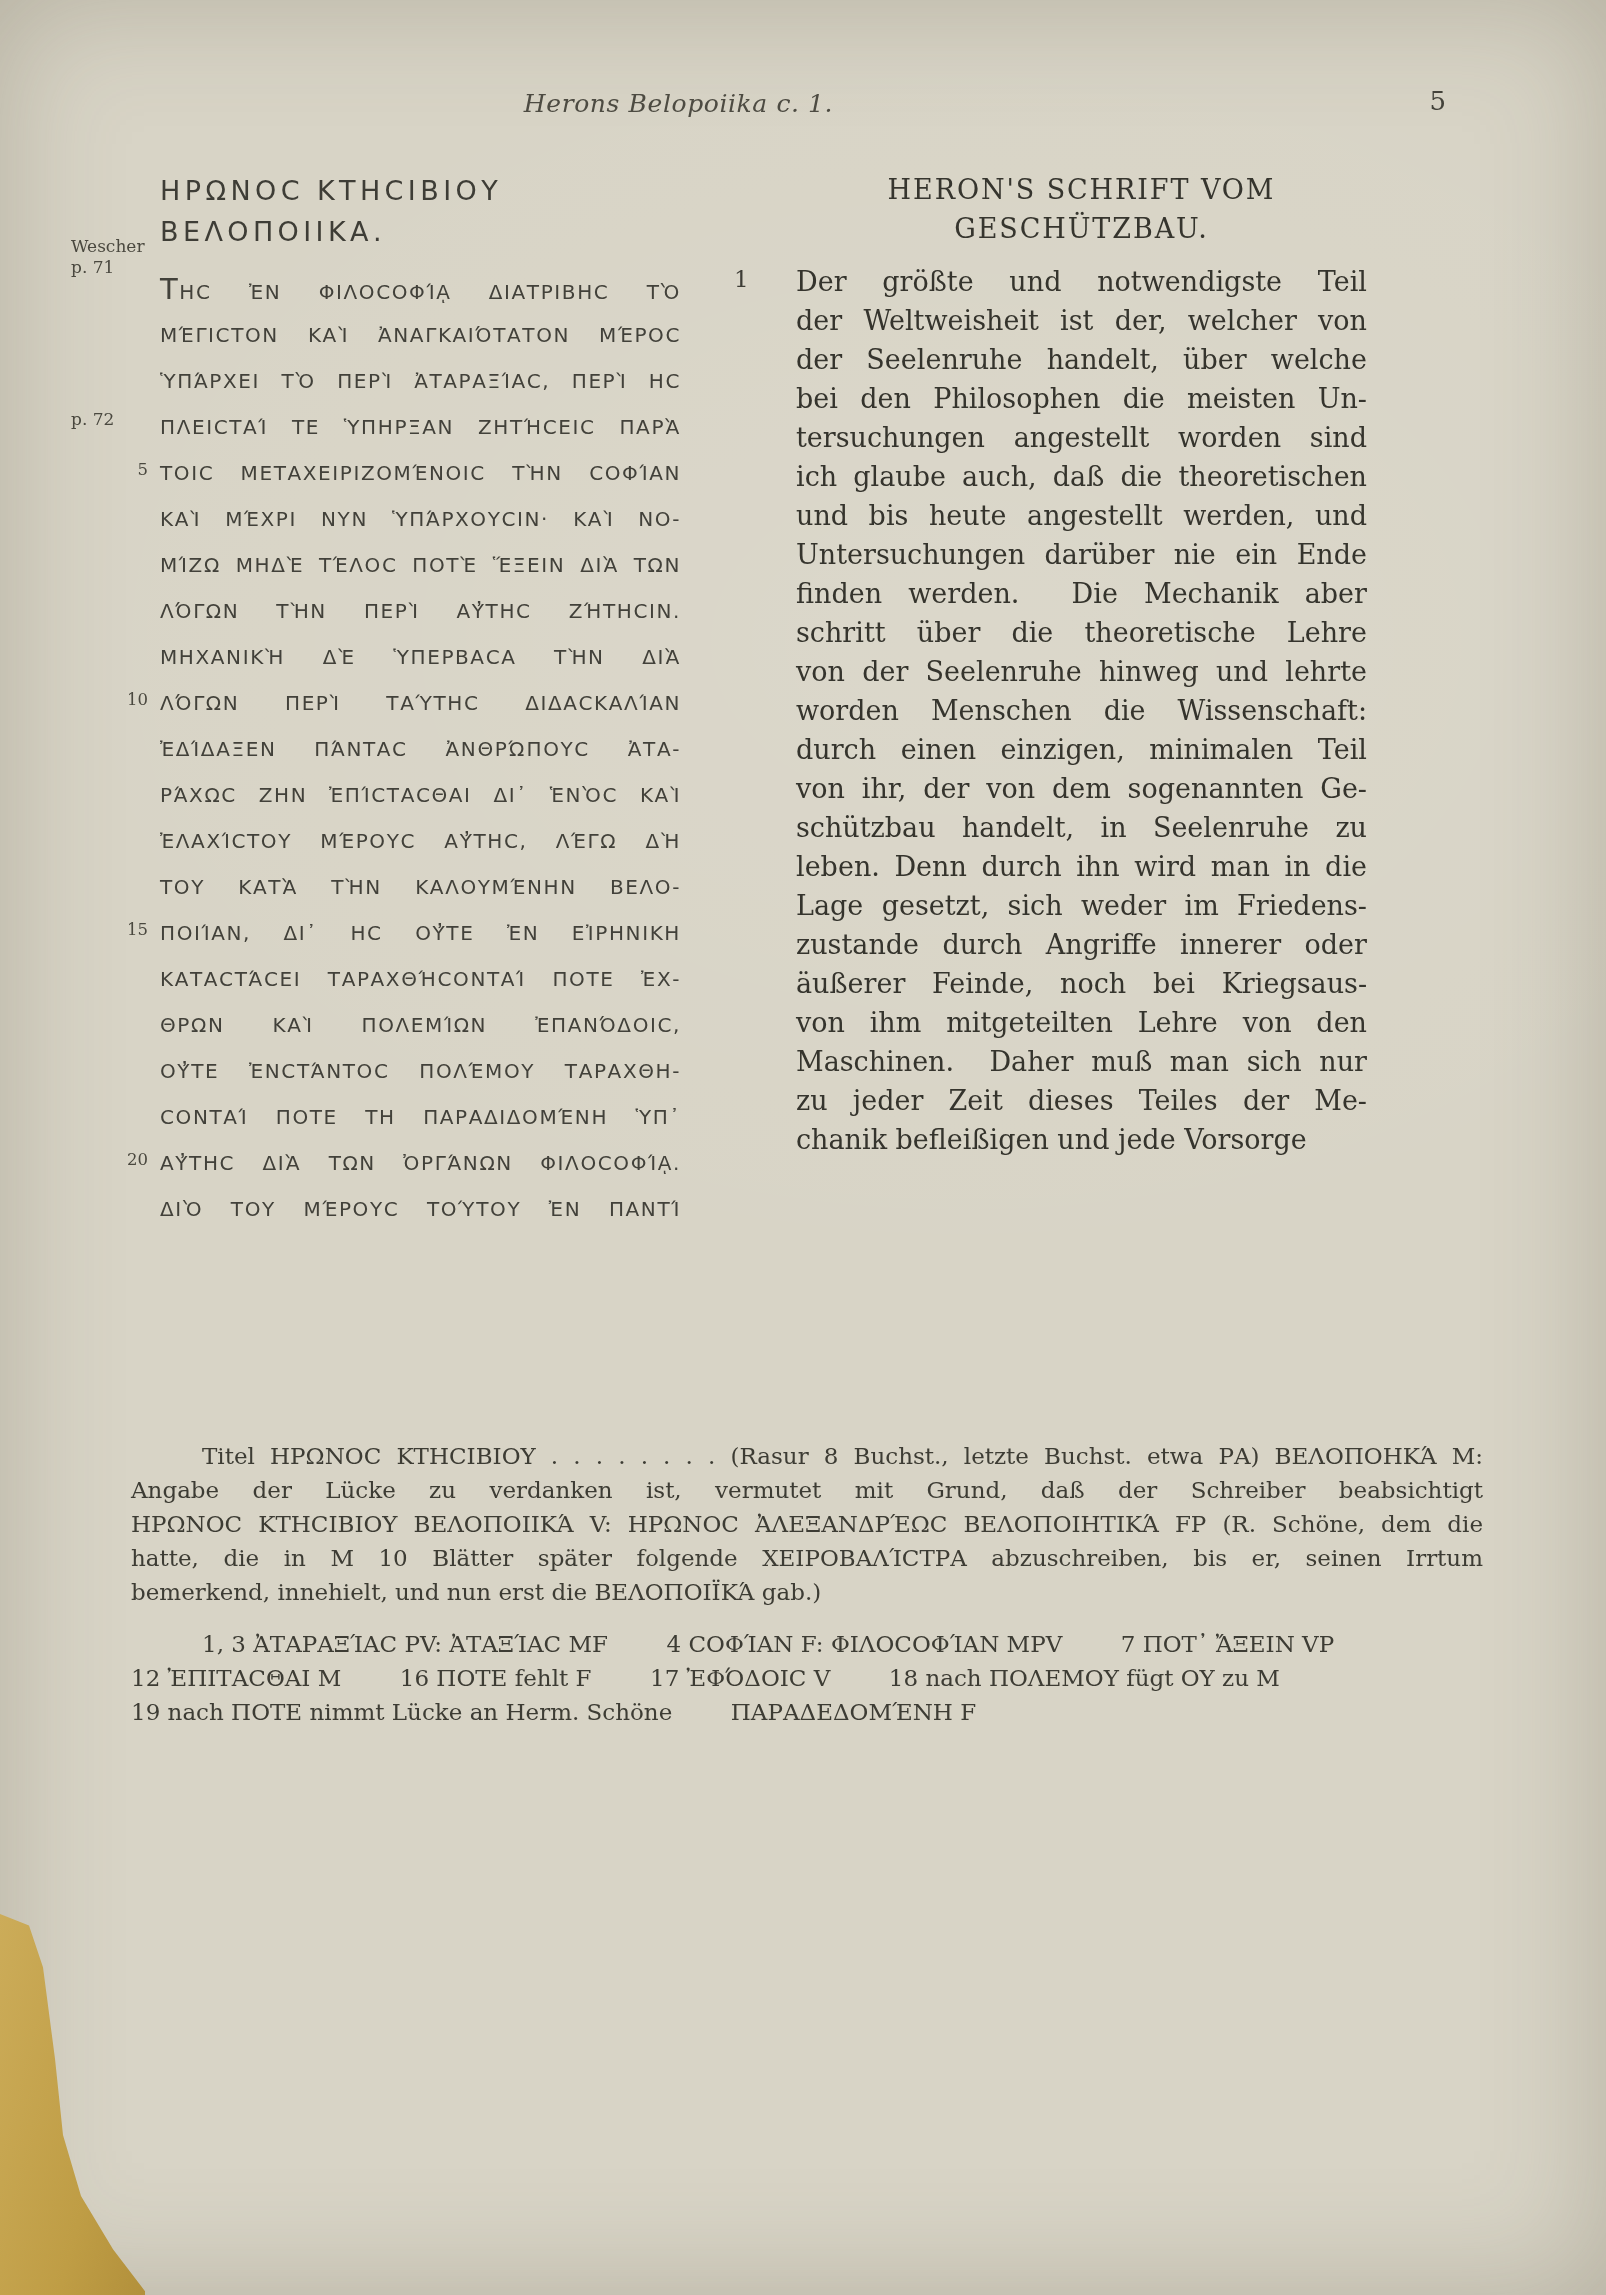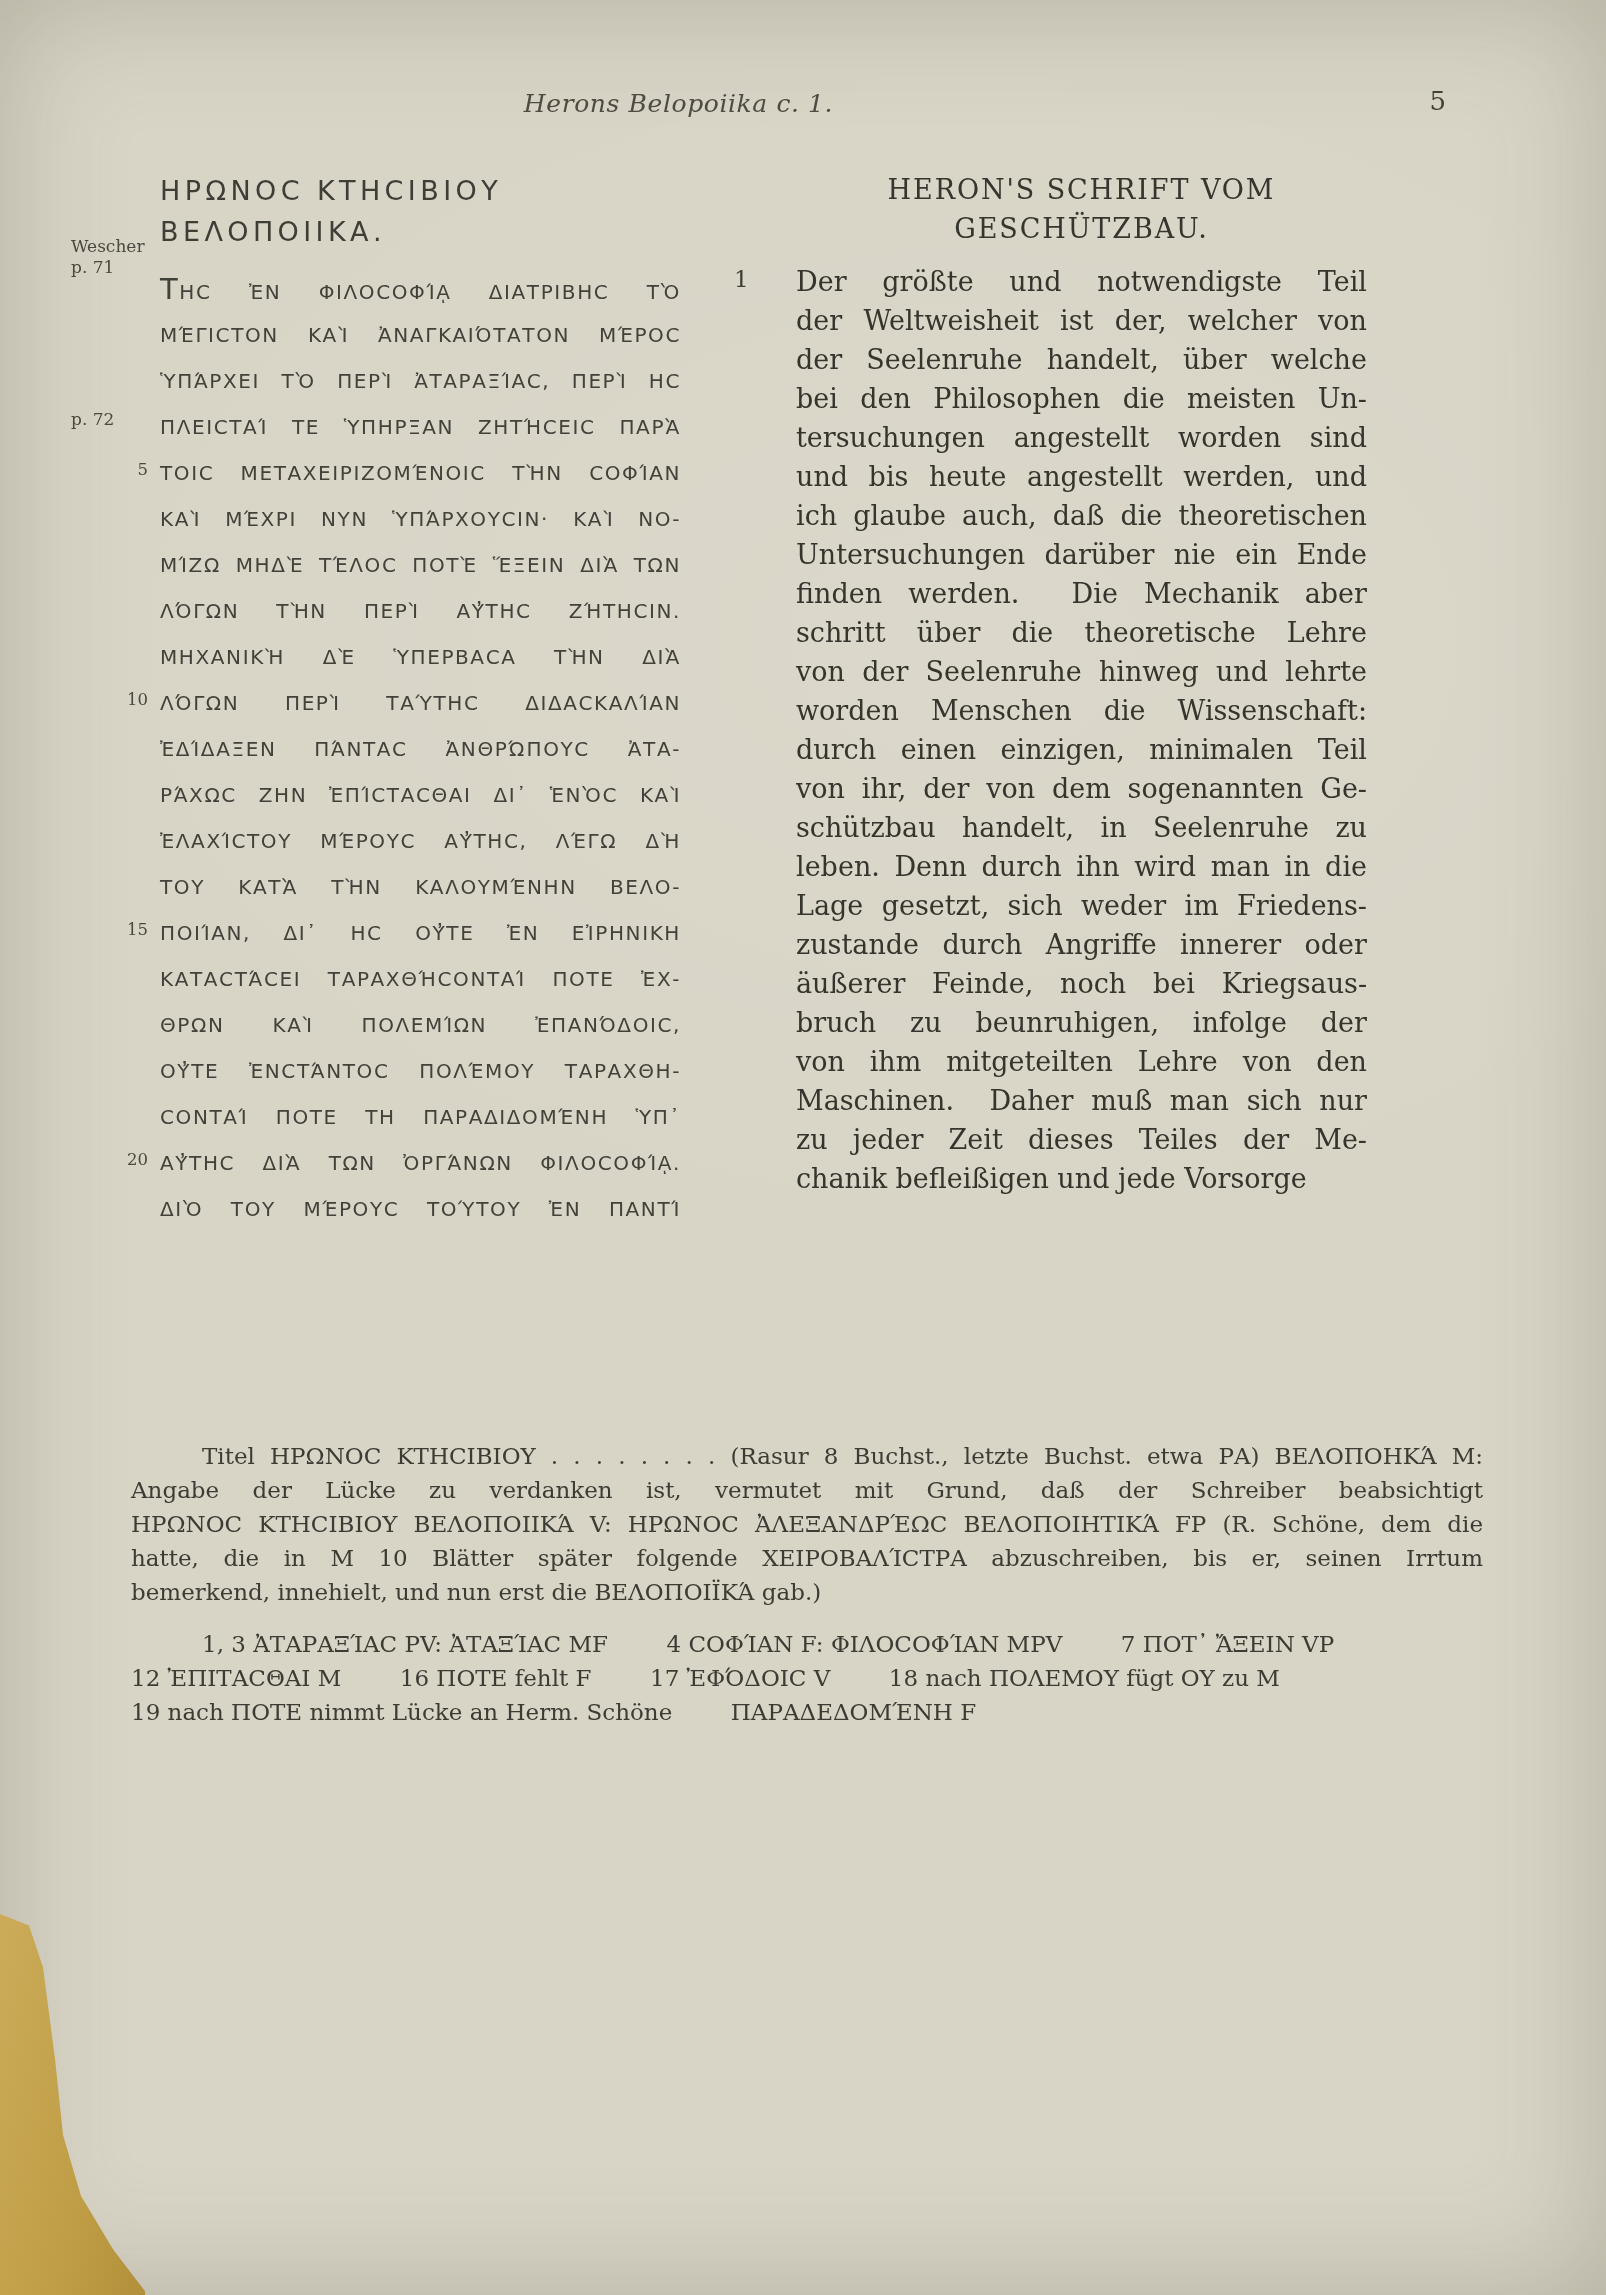--- a/index.html
+++ b/index.html
@@ -168,35 +168,34 @@
     <h2 class="german-title">
       <div>HERON'S SCHRIFT VOM</div>
       <div>GESCHÜTZBAU.</div>
     </h2>
     <div class="german-lines">
         <div class="dline">Der größte und notwendigste Teil</div>
         <div class="dline">der Weltweisheit ist der, welcher von</div>
         <div class="dline">der Seelenruhe handelt, über welche</div>
         <div class="dline">bei den Philosophen die meisten Un-</div>
         <div class="dline">tersuchungen angestellt worden sind</div>
+        <div class="dline">ich glaube auch, daß die theoretischen</div>
         <div class="dline">und bis heute angestellt werden, und</div>
-        <div class="dline">ich glaube auch, daß die theoretischen</div>
         <div class="dline">Untersuchungen darüber nie ein Ende</div>
         <div class="dline">finden werden.  Die Mechanik aber</div>
         <div class="dline">schritt über die theoretische Lehre</div>
         <div class="dline">von der Seelenruhe hinweg und lehrte</div>
         <div class="dline">worden Menschen die Wissenschaft:</div>
         <div class="dline">durch einen einzigen, minimalen Teil</div>
         <div class="dline">von ihr, der von dem sogenannten Ge-</div>
         <div class="dline">schützbau handelt, in Seelenruhe zu</div>
         <div class="dline">leben. Denn durch ihn wird man in die</div>
         <div class="dline">Lage gesetzt, sich weder im Friedens-</div>
         <div class="dline">zustande durch Angriffe innerer oder</div>
         <div class="dline">äußerer Feinde, noch bei Kriegsaus-</div>
-        <div class="dline">bruch zu beunruhigen, infolge der</div>
         <div class="dline">von ihm mitgeteilten Lehre von den</div>
         <div class="dline">Maschinen.  Daher muß man sich nur</div>
         <div class="dline">zu jeder Zeit dieses Teiles der Me-</div>
         <div class="dline alast">chanik befleißigen und jede Vorsorge</div>
       </div>
   </section>
 
   <section class="apparatus">
     <div class="apparatus-block1">
         <div class="aline aindent">Titel ΗΡΩΝΟC ΚΤΗCΙΒΙΟΥ . . . . . . . . (Rasur 8 Buchst., letzte Buchst. etwa ΡΑ) ΒΕΛΟΠΟΗΚΆ Μ:</div>

